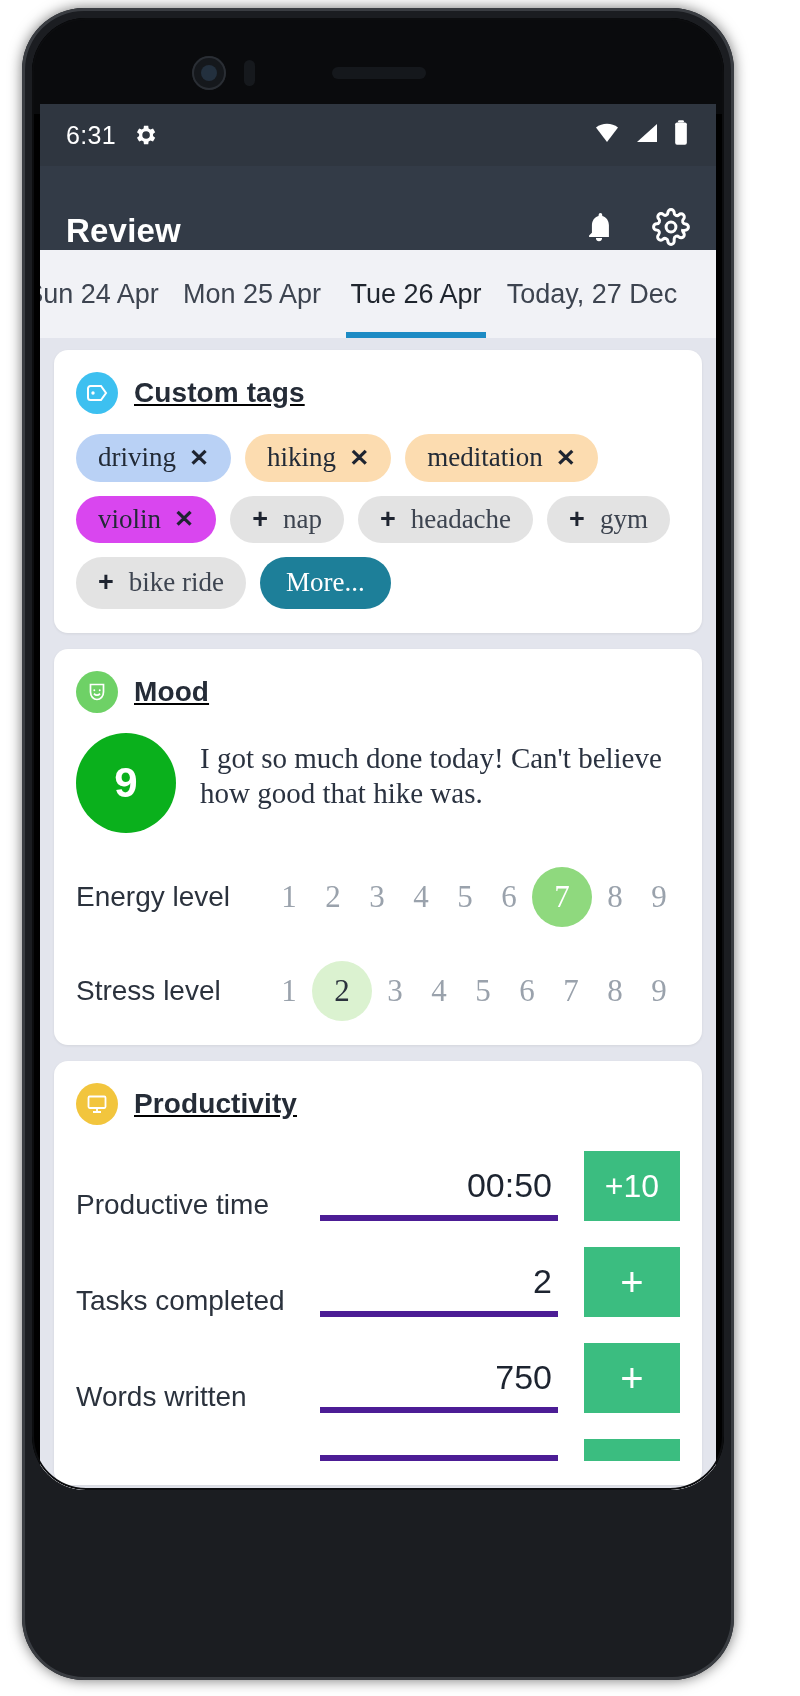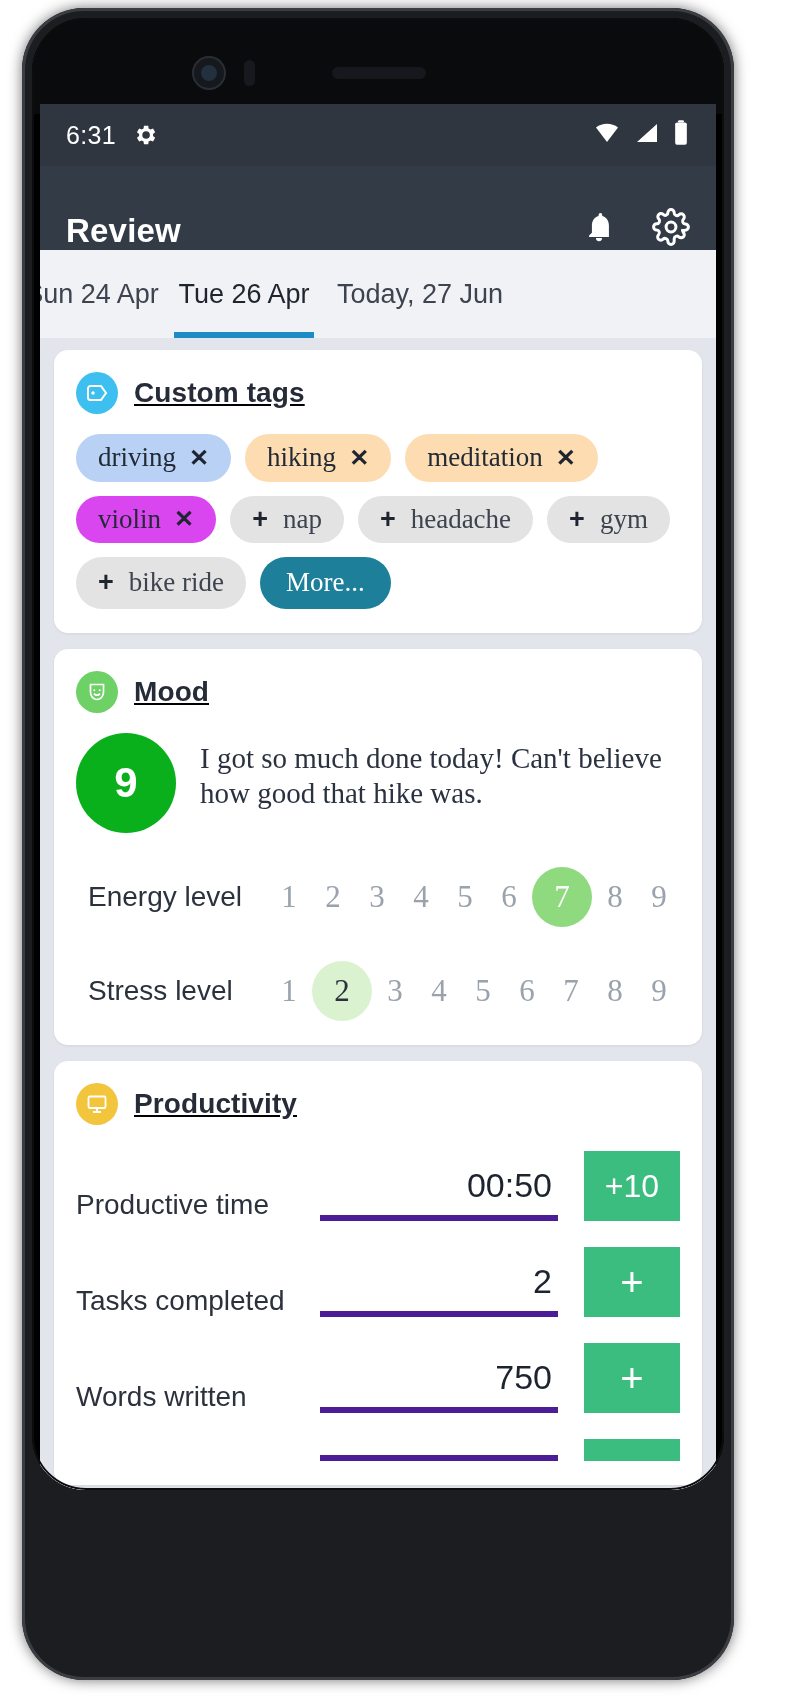--- a/index.html
+++ b/index.html
@@ -75,21 +75,21 @@
   .tag.gray{background:#e3e3e3;color:#3d4450;}
   .tag.gray .plus{font-family:"Liberation Sans",sans-serif;font-weight:bold;color:#1e2430;font-size:27px;margin-right:2px;}
   .tag.more{background:#1d7f99;color:#ffffff;padding:11px 26px;}
 
   
   .mood-body{display:flex;align-items:flex-start;gap:24px;margin-top:6px;}
   .mood-score{width:100px;height:100px;border-radius:50%;background:#0ab01c;color:#ffffff;
               display:flex;align-items:center;justify-content:center;font-size:42px;font-weight:bold;flex:none;}
   .mood-note{font-family:"Liberation Serif",serif;font-size:29px;line-height:1.2;color:#2a3240;padding-top:8px;}
 
-  .level-row{display:flex;align-items:center;margin-top:34px;margin-left:12px;}
+  .level-row{display:flex;align-items:center;margin-top:34px;}
   .level-label{font-size:28px;color:#2b323d;}
   .level-scale{margin-left:auto;display:flex;align-items:center;gap:2px;}
   .lv{width:42px;height:58px;display:flex;align-items:center;justify-content:center;
       font-size:31px;color:#9aa2ac;font-family:"Liberation Serif",serif;}
   .lv.sel-energy{background:#8fd97e;border-radius:50%;color:#ffffff;width:60px;height:60px;font-weight:normal;}
   .lv.sel-stress{background:#dbf2d0;border-radius:50%;color:#2b323d;width:60px;height:60px;}
 
   
   .prod-row{display:flex;align-items:flex-end;margin-top:26px;gap:26px;}
   .prod-label{font-size:28px;color:#2b323d;}
@@ -159,25 +159,28 @@
               <path d="M19.4 13.5a1.7 1.7 0 0 0 .34 1.87l.06.06a2 2 0 1 1-2.83 2.83l-.06-.06a1.7 1.7 0 0 0-1.87-.34 1.7 1.7 0 0 0-1.03 1.56V21a2 2 0 1 1-4 0v-.1a1.7 1.7 0 0 0-1.11-1.56 1.7 1.7 0 0 0-1.87.34l-.06.06a2 2 0 1 1-2.83-2.83l.06-.06a1.7 1.7 0 0 0 .34-1.87 1.7 1.7 0 0 0-1.56-1.03H3a2 2 0 1 1 0-4h.1a1.7 1.7 0 0 0 1.56-1.11 1.7 1.7 0 0 0-.34-1.87l-.06-.06a2 2 0 1 1 2.83-2.83l.06.06a1.7 1.7 0 0 0 1.87.34H9a1.7 1.7 0 0 0 1.03-1.56V3a2 2 0 1 1 4 0v.1a1.7 1.7 0 0 0 1.03 1.56 1.7 1.7 0 0 0 1.87-.34l.06-.06a2 2 0 1 1 2.83 2.83l-.06.06a1.7 1.7 0 0 0-.34 1.87V9a1.7 1.7 0 0 0 1.56 1.03H21a2 2 0 1 1 0 4h-.1a1.7 1.7 0 0 0-1.5 1.03z"></path>
             </svg>
           </span>
         </span>
       </div>
 
       <div class="tabs">
         <div class="tab t0">
           <span>Sun 24 Apr</span>
         </div>
+        <div class="tab t1">
+          <span>Mon 25 Apr</span>
+        </div>
         <div class="tab t2 active">
           <span>Tue 26 Apr</span>
         </div>
         <div class="tab t3">
-          <span>Today, 27 Jun</span>
+          <span>Today, 27 Dec</span>
         </div>
       </div>
 
       <div class="content">
 
         <div class="card">
           <div class="card-head">
             <span class="card-icon" style="background:#3dc0f0">
               <svg width="24" height="24" viewBox="0 0 24 24" fill="none" stroke="#ffffff" stroke-width="2">
                 <path d="M3 7.5A2.5 2.5 0 0 1 5.5 5H16l5 7-5 7H5.5A2.5 2.5 0 0 1 3 16.5z"></path>

